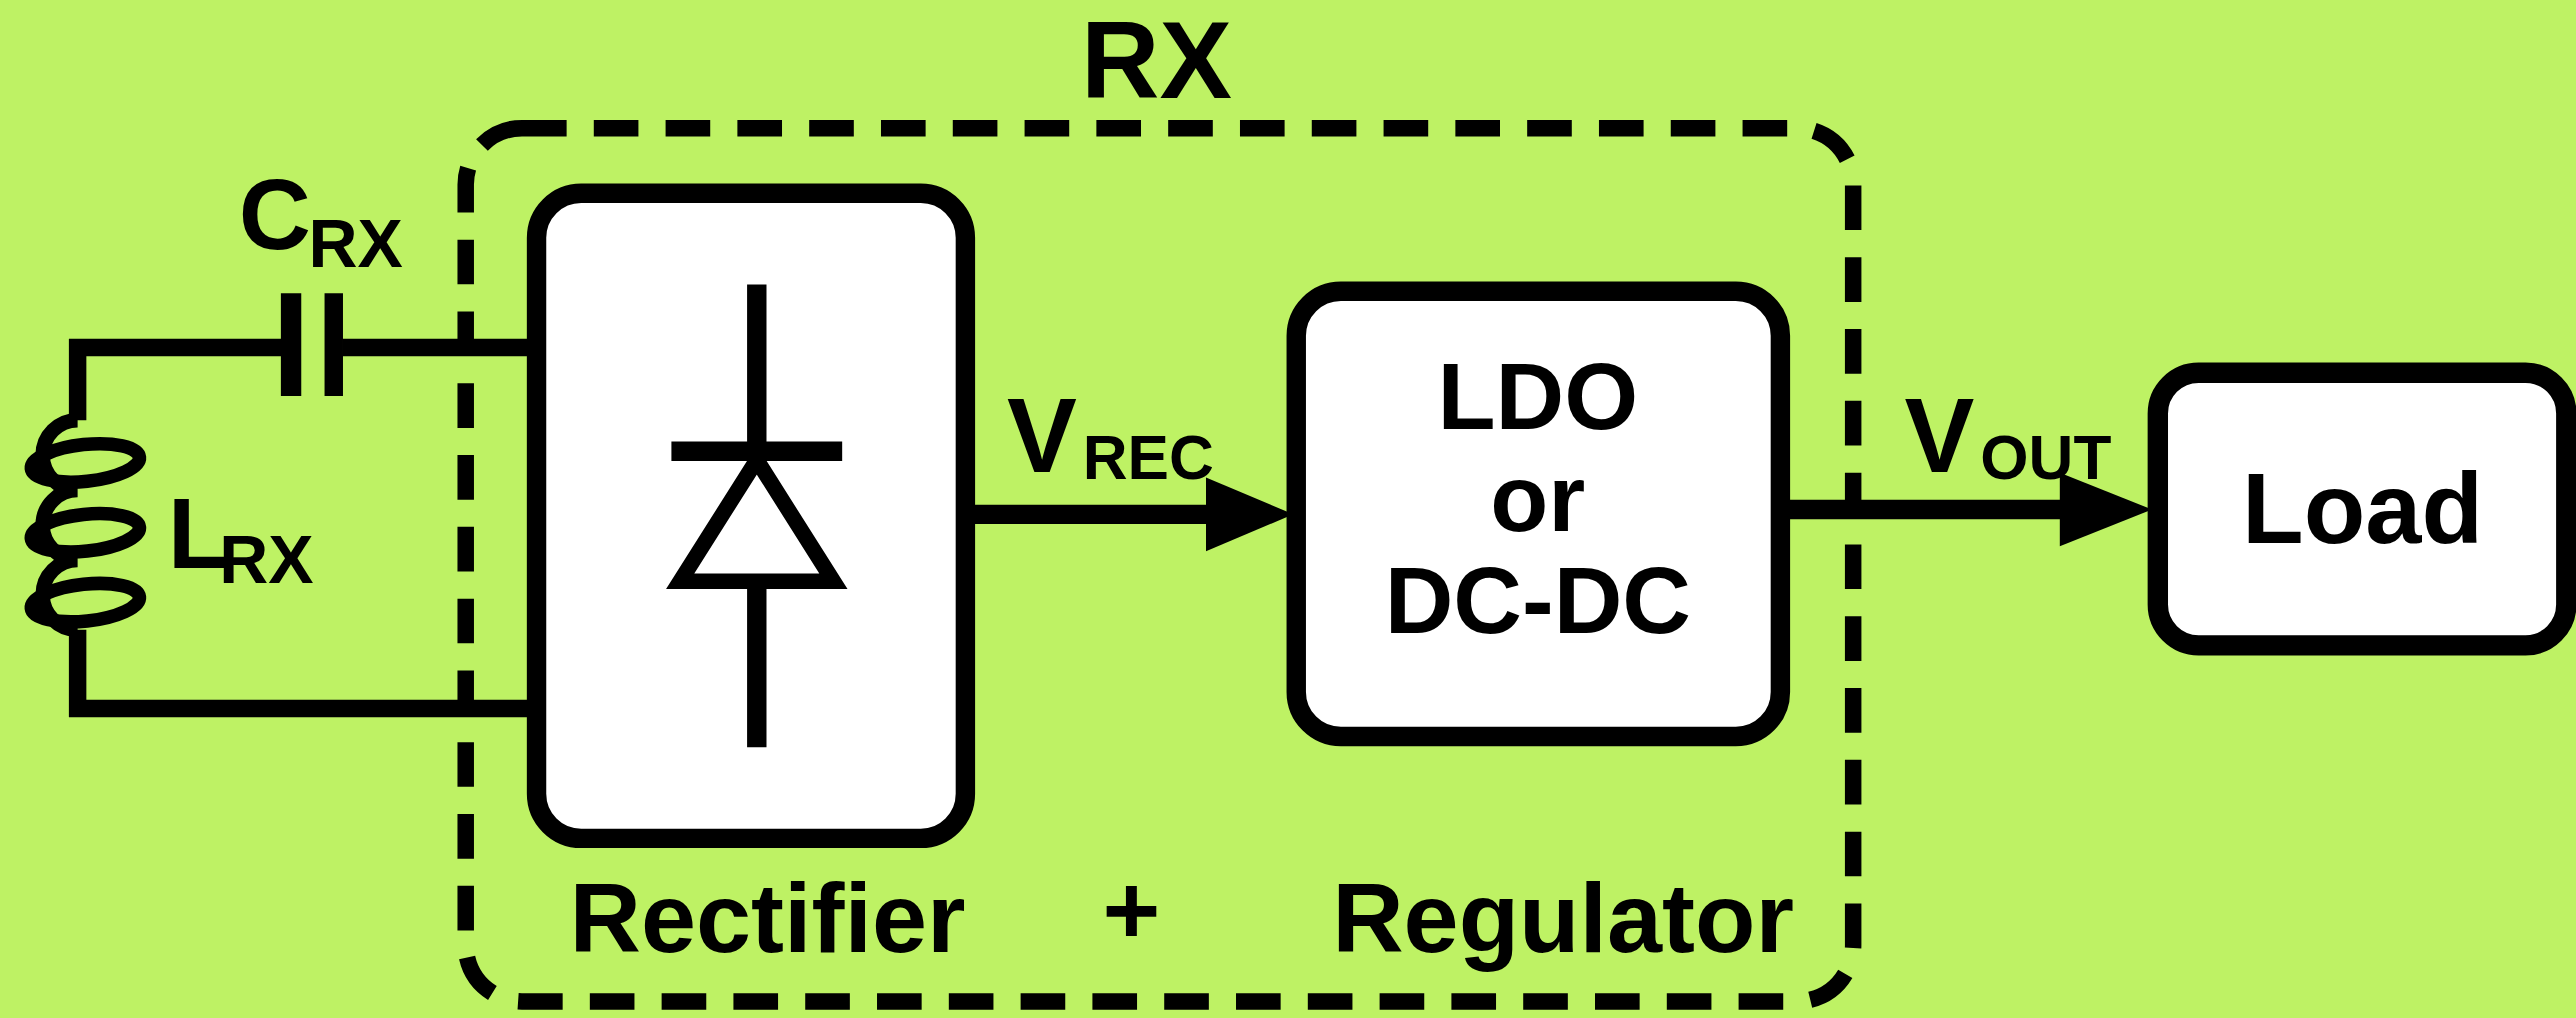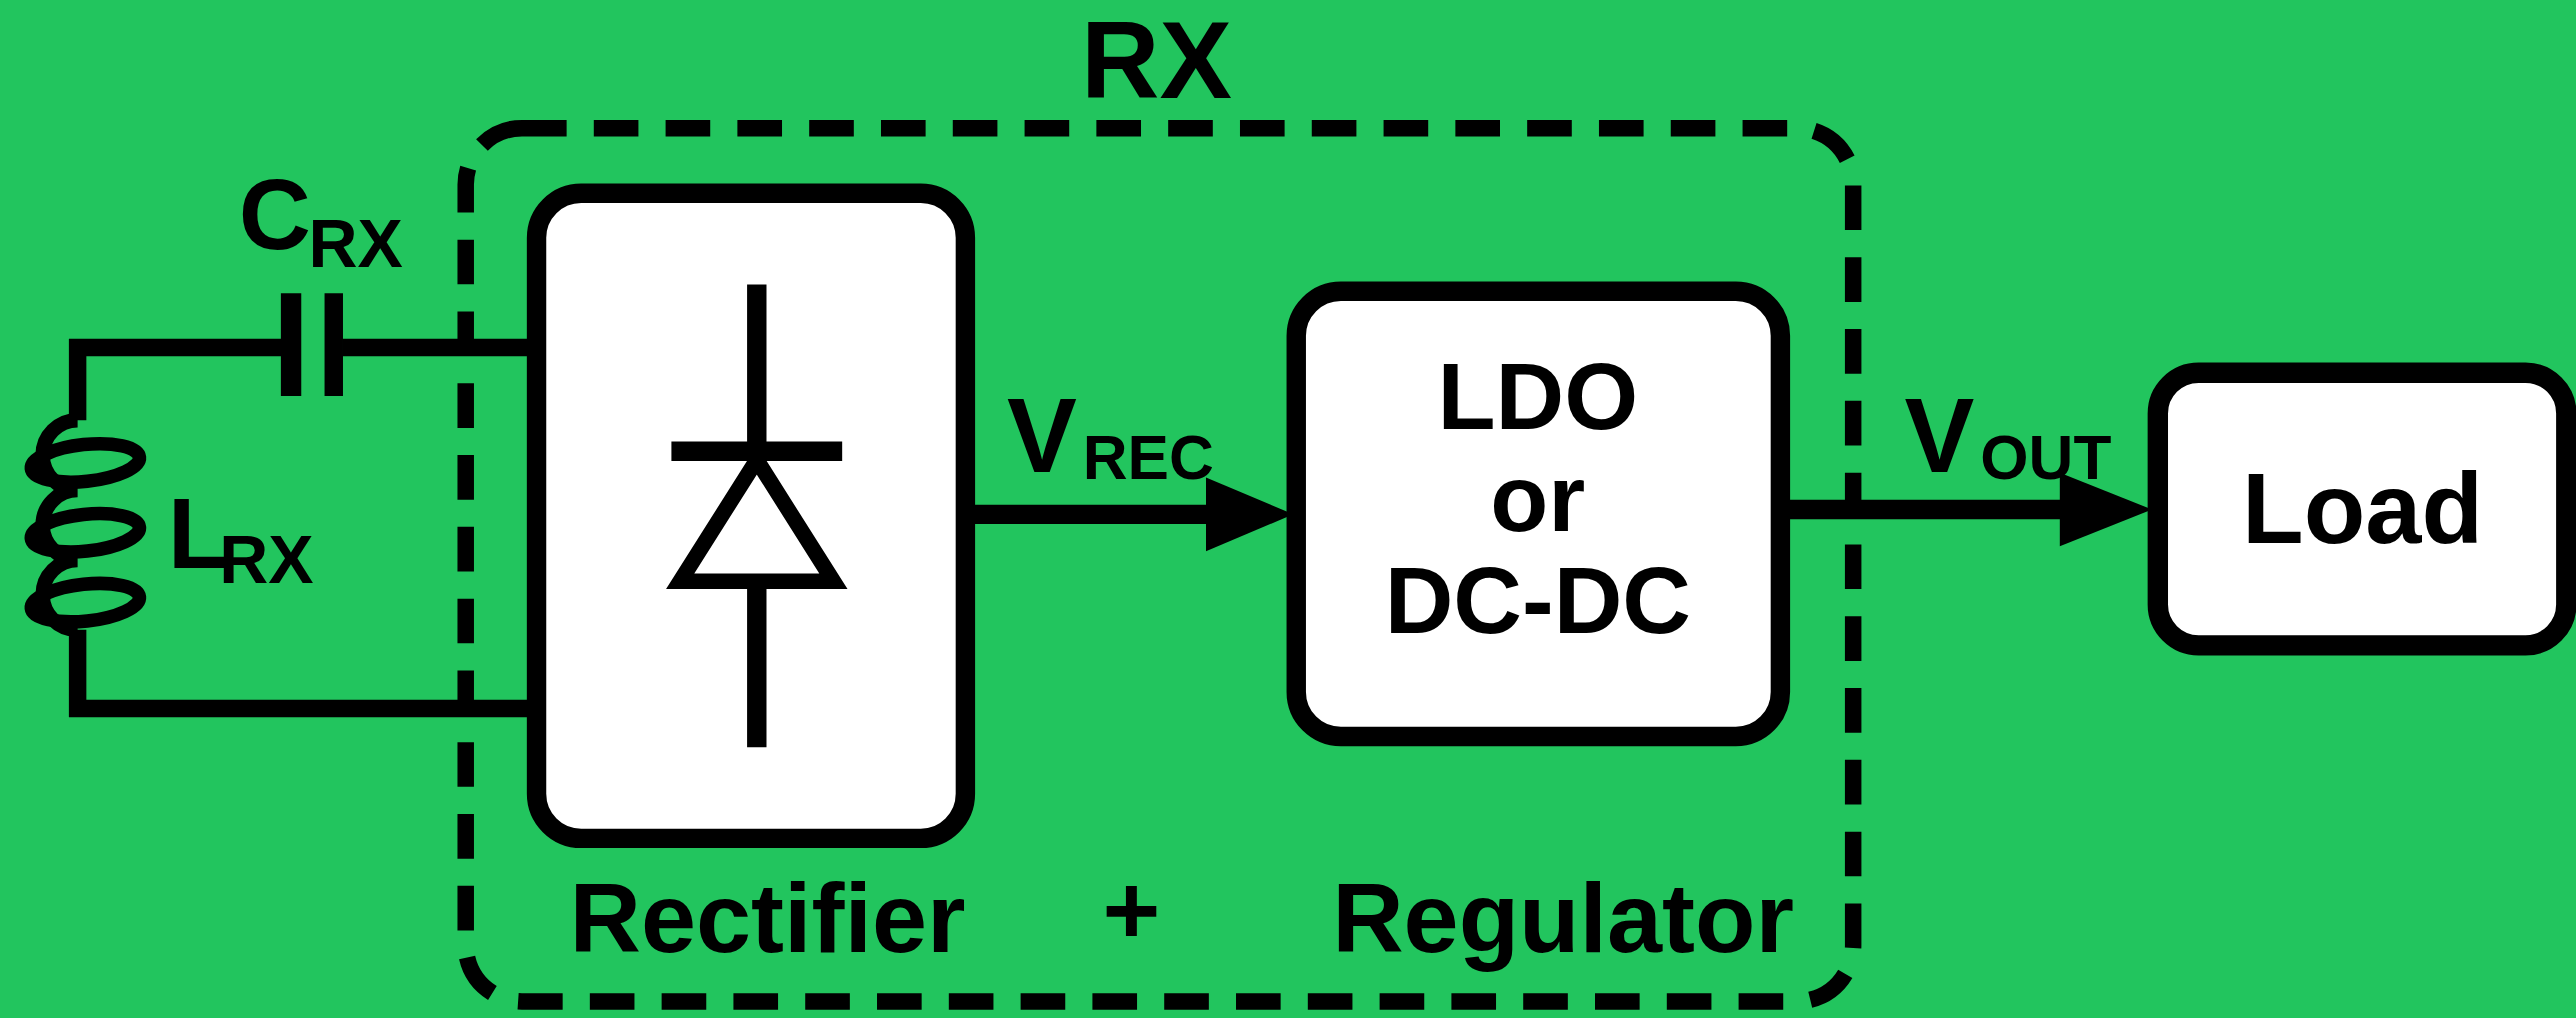--- a/index.html
+++ b/index.html
@@ -4,21 +4,21 @@
 <style>
   html, body {
     margin: 0;
     padding: 0;
     background: #ffffff;
   }
   .stage {
     position: relative;
     width: 2576px;
     height: 1019px;
-    background: #22c55e;
+    background: #bef264;
     overflow: hidden;
   }
   svg {
     display: block;
   }
   .lbl {
     font-family: "Liberation Sans", sans-serif;
     font-weight: bold;
   }
 </style>

